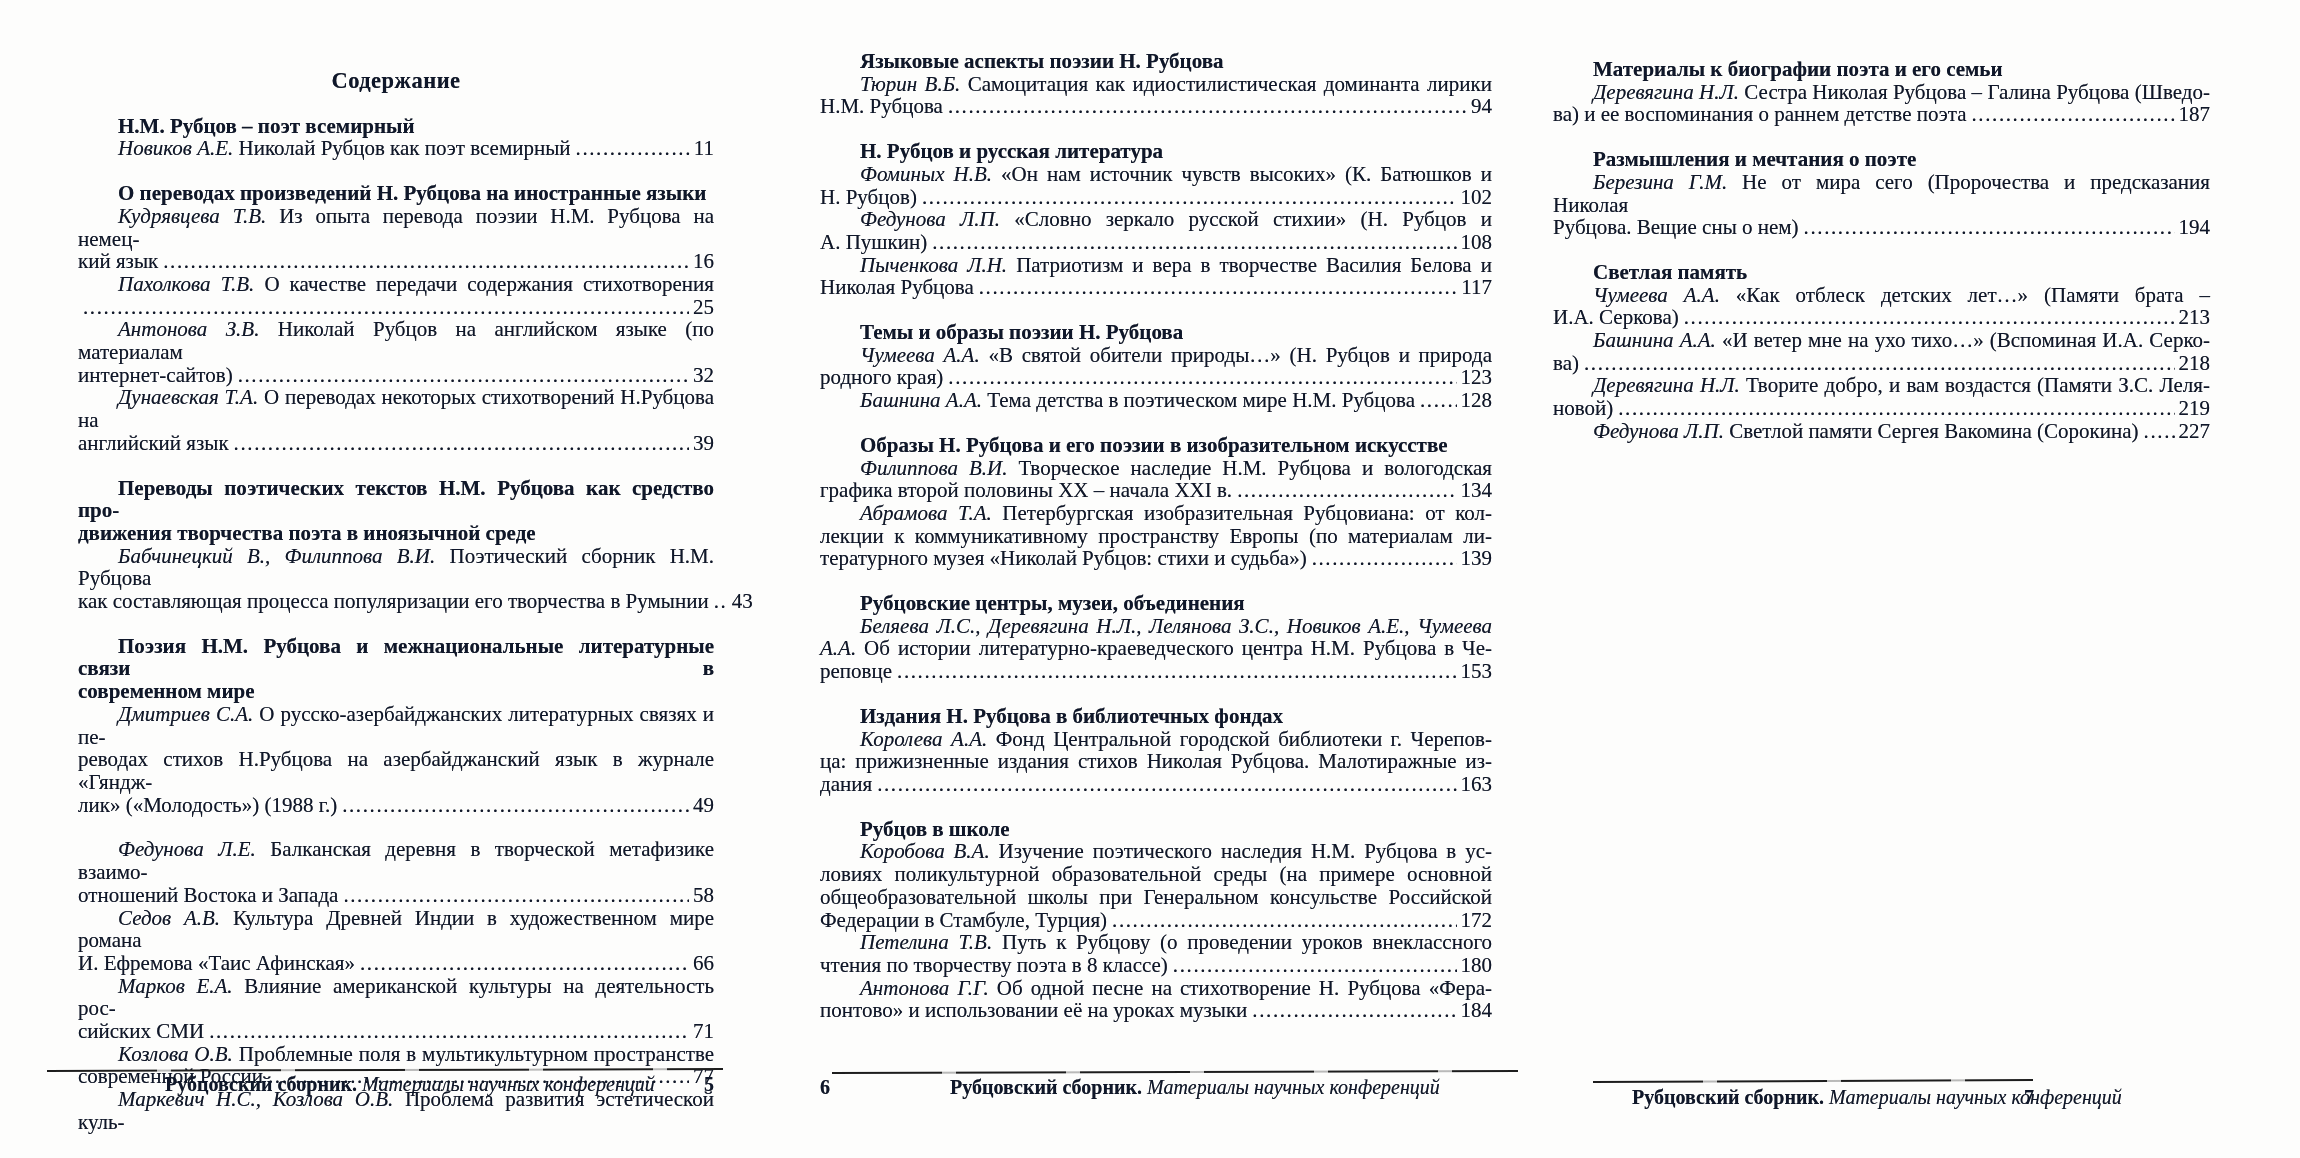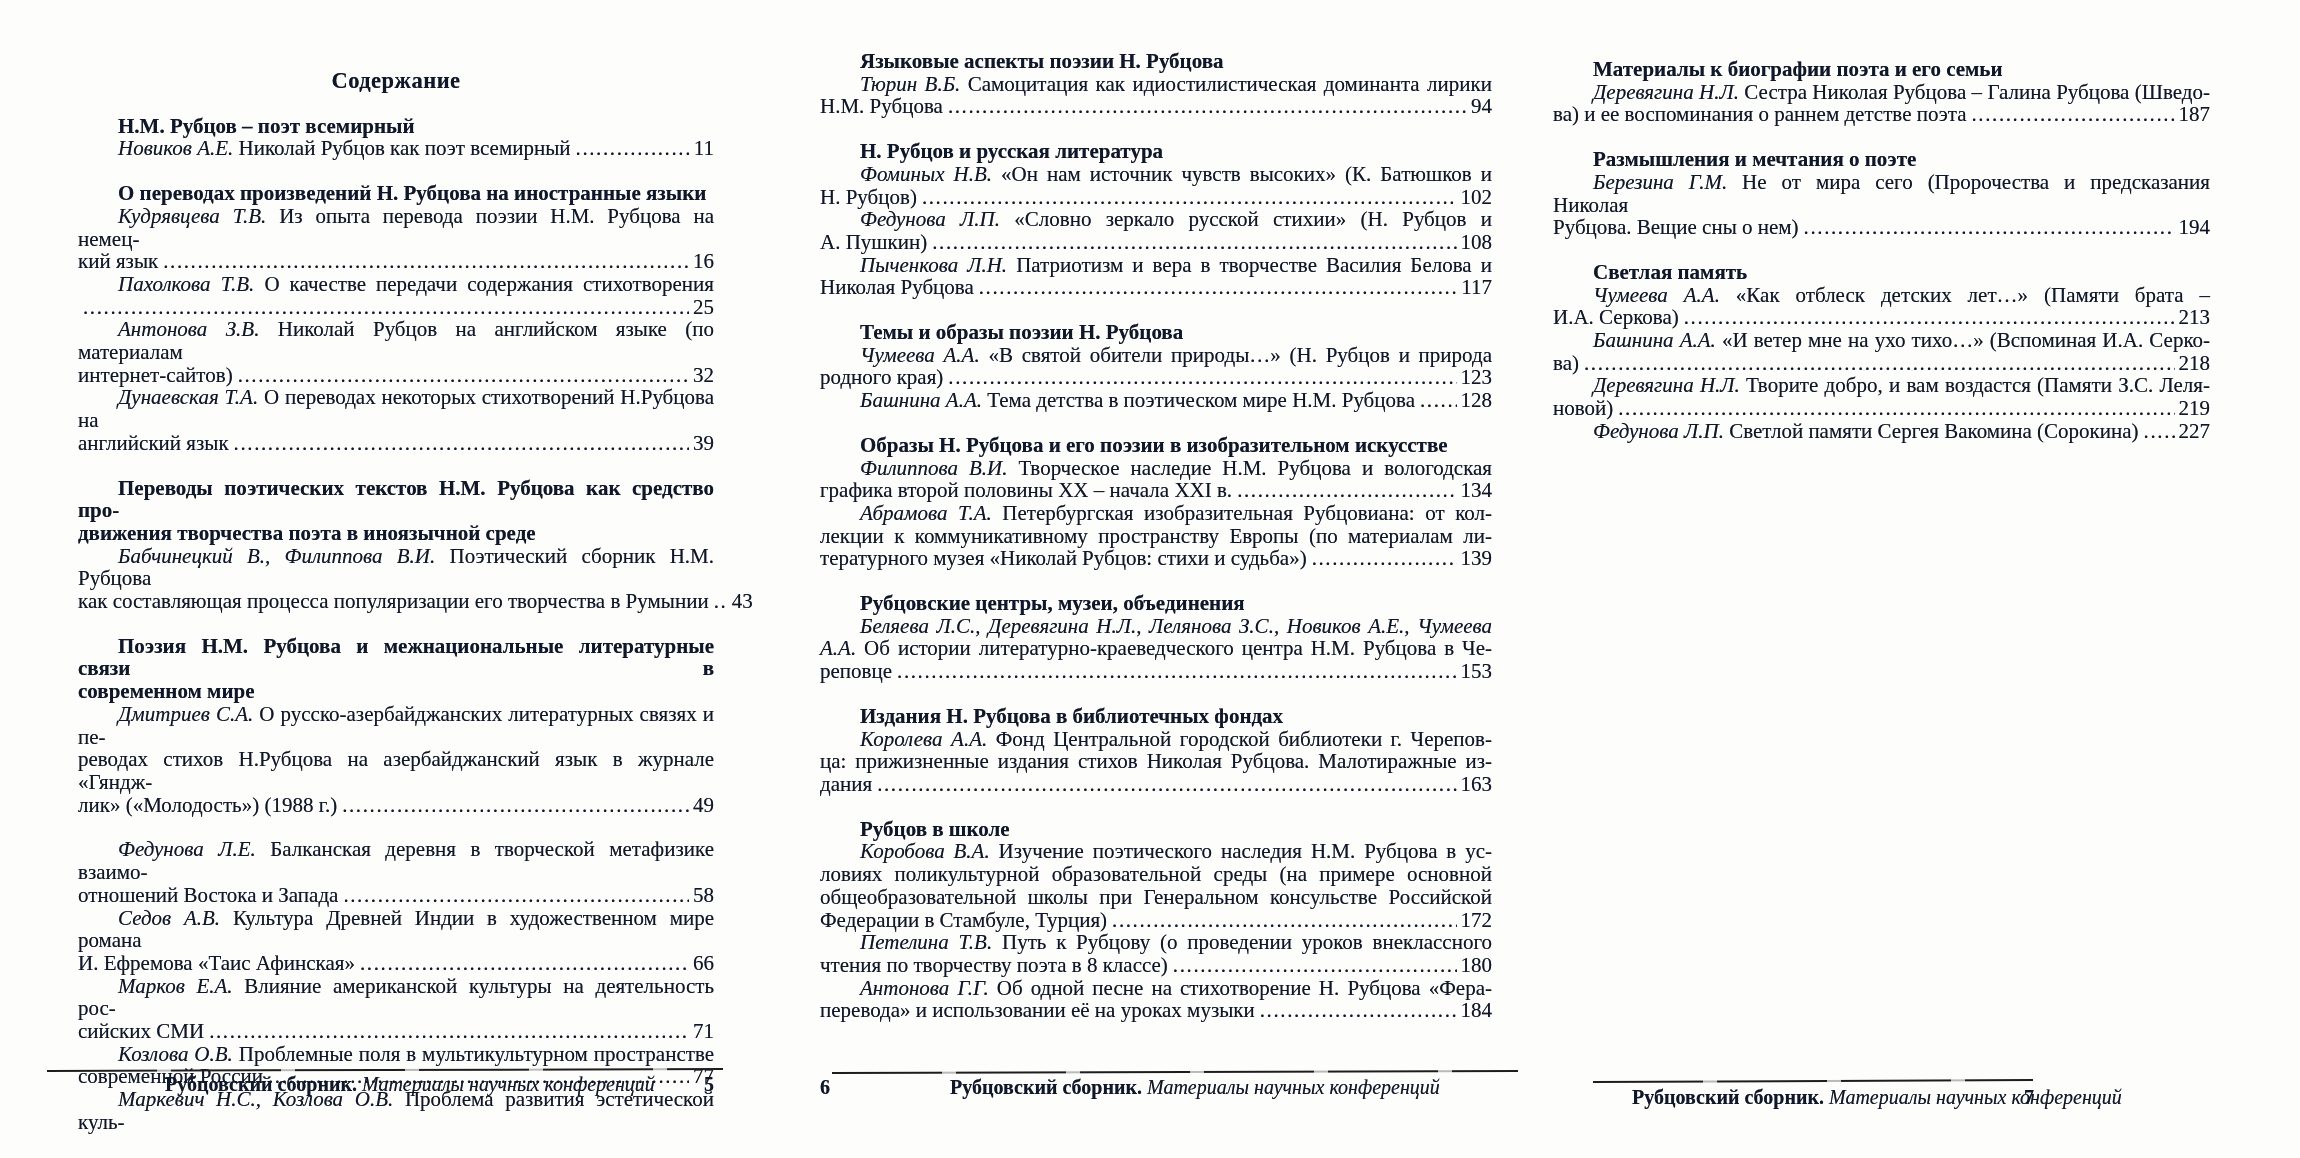--- a/index.html
+++ b/index.html
@@ -294,21 +294,21 @@
             <div class="ln just first"><i>Петелина Т.В.</i> Путь к Рубцову (о проведении уроков внеклассного</div>
             <div class="ln last">
               <div class="txt">чтения по творчеству поэта в 8 классе)</div>
               <div class="dots"></div>
               <div class="pg">180</div>
             </div>
           </div>
           <div class="entry">
             <div class="ln just first"><i>Антонова Г.Г.</i> Об одной песне на стихотворение Н. Рубцова «Фера-</div>
             <div class="ln last">
-              <div class="txt">перевода» и использовании её на уроках музыки</div>
+              <div class="txt">понтово» и использовании её на уроках музыки</div>
               <div class="dots"></div>
               <div class="pg">184</div>
             </div>
           </div>
         </div>
       </div>
     <div class="rule"></div>
     <span class="flabel"><b>Рубцовский  сборник.</b><i> Материалы научных конференций</i></span>
     <span class="fnum">6</span>
   </div>

